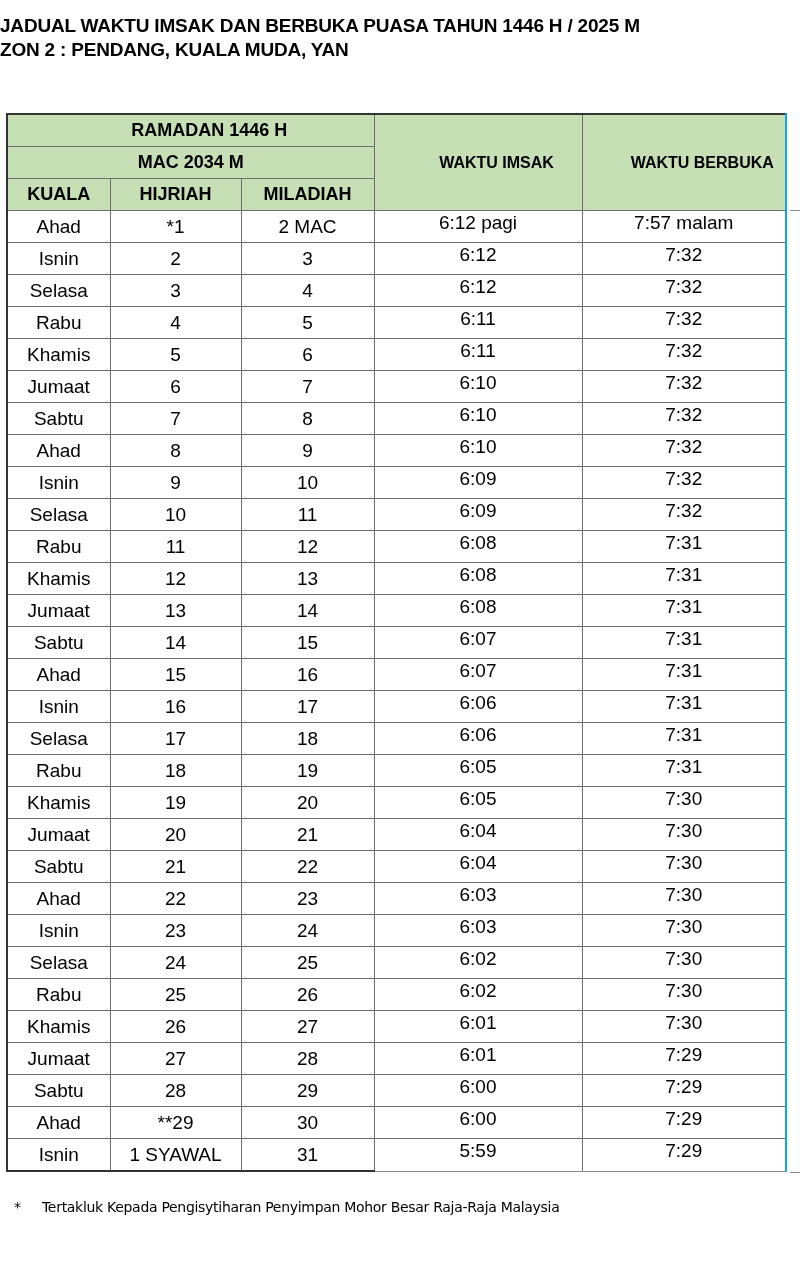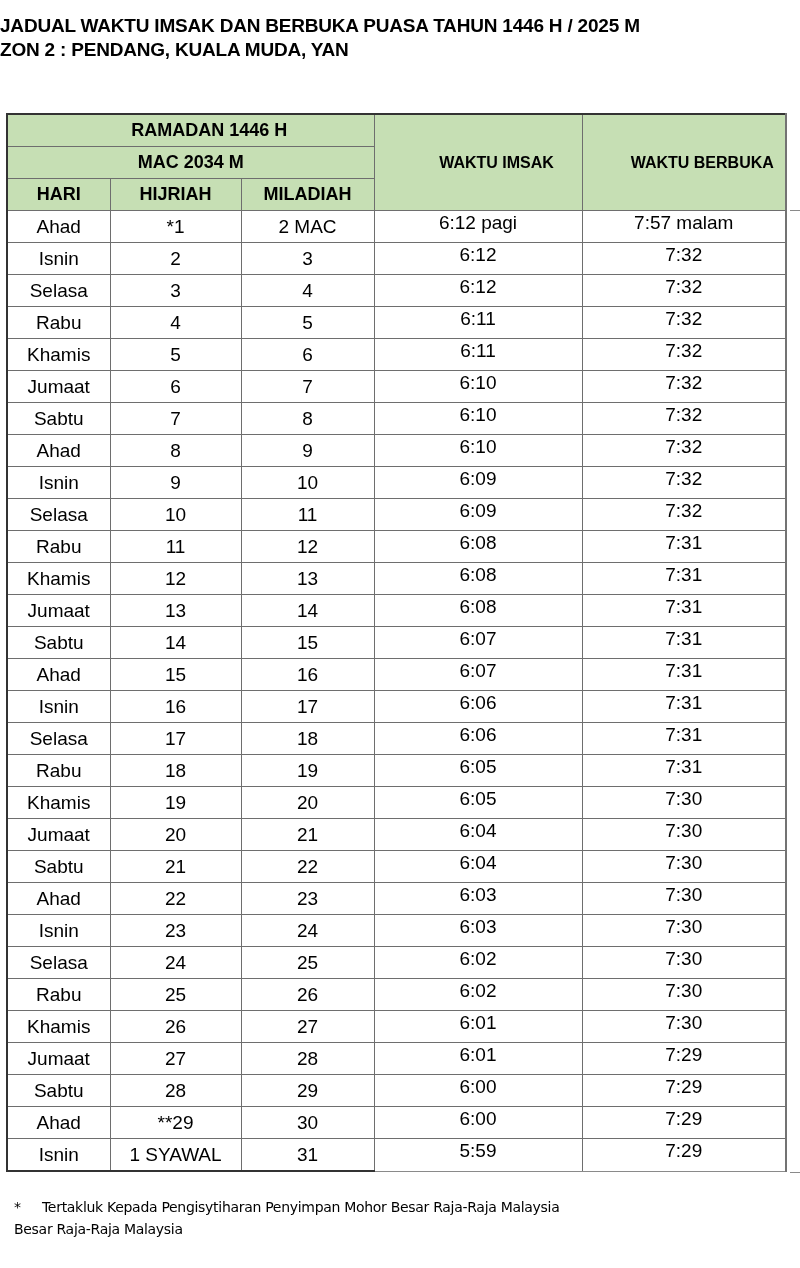--- a/index.html
+++ b/index.html
@@ -66,21 +66,21 @@
     .col-hijriah { width: 131px; }
     .col-miladiah { width: 133px; }
     .col-imsak { width: 208px; }
     .col-berbuka { width: 204px; }
 
     
     table.jadual .lb { border-left: 2px solid #333; }
     table.jadual tr.top th { border-top: 2px solid #333; padding-left: 37px; }
     table.jadual tr.last td { border-bottom: 2px solid #333; }
     table.jadual tr.last td.time { border-bottom: 1px solid #8a8a8a; }
-    table.jadual .rb { border-right: 2px solid #737373; margin-top: 16px; }
+    table.jadual .rb { border-right: 2px solid #0ea5e9; margin-top: 16px; }
 
     .ext-line {
       position: absolute;
       left: 790px;
       width: 10px;
       height: 1px;
       background: #8a8a8a;
     }
 
     .notes {
@@ -117,21 +117,21 @@
   <thead>
     <tr class="top">
       <th colspan="3" class="lb">RAMADAN 1446 H</th>
       <th rowspan="3" class="big">WAKTU IMSAK</th>
       <th rowspan="3" class="big rb">WAKTU BERBUKA</th>
     </tr>
     <tr>
       <th colspan="3" class="lb">MAC 2034 M</th>
     </tr>
     <tr>
-      <th class="lb">HARI</th>
+      <th class="lb">KUALA</th>
       <th>HIJRIAH</th>
       <th>MILADIAH</th>
     </tr>
   </thead>
   <tbody id="table-body">
       <tr>
         <td class="lb">Ahad</td>
         <td>*1</td>
         <td>2 MAC</td>
         <td class="time">6:12 pagi</td>
@@ -343,14 +343,13 @@
     </tbody>
 </table>
 
 <div class="ext-line" style="top:210px;"></div>
 <div class="ext-line" style="top:1172px;"></div>
 
 <div class="notes">
   <div>
     <span class="mark">*</span><span>Tertakluk Kepada Pengisytiharan Penyimpan Mohor Besar Raja-Raja Malaysia</span>
   </div>
-  <div>Besar Raja-Raja Malaysia</div>
 </div>
 
 </body></html>

